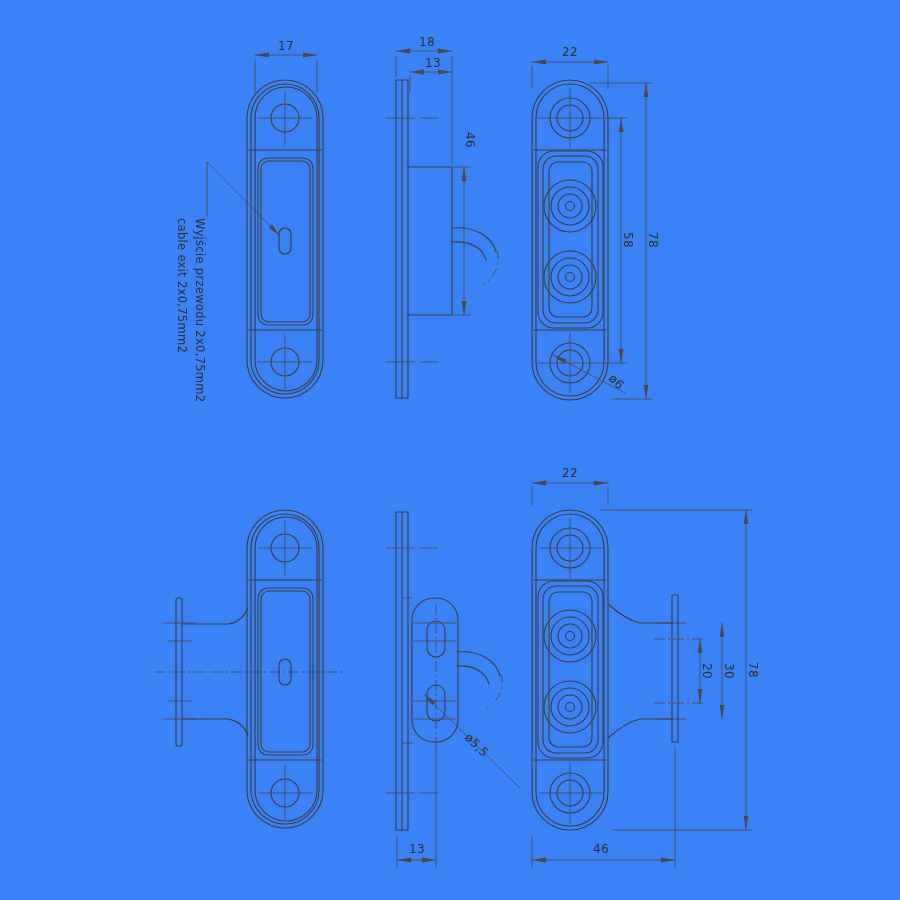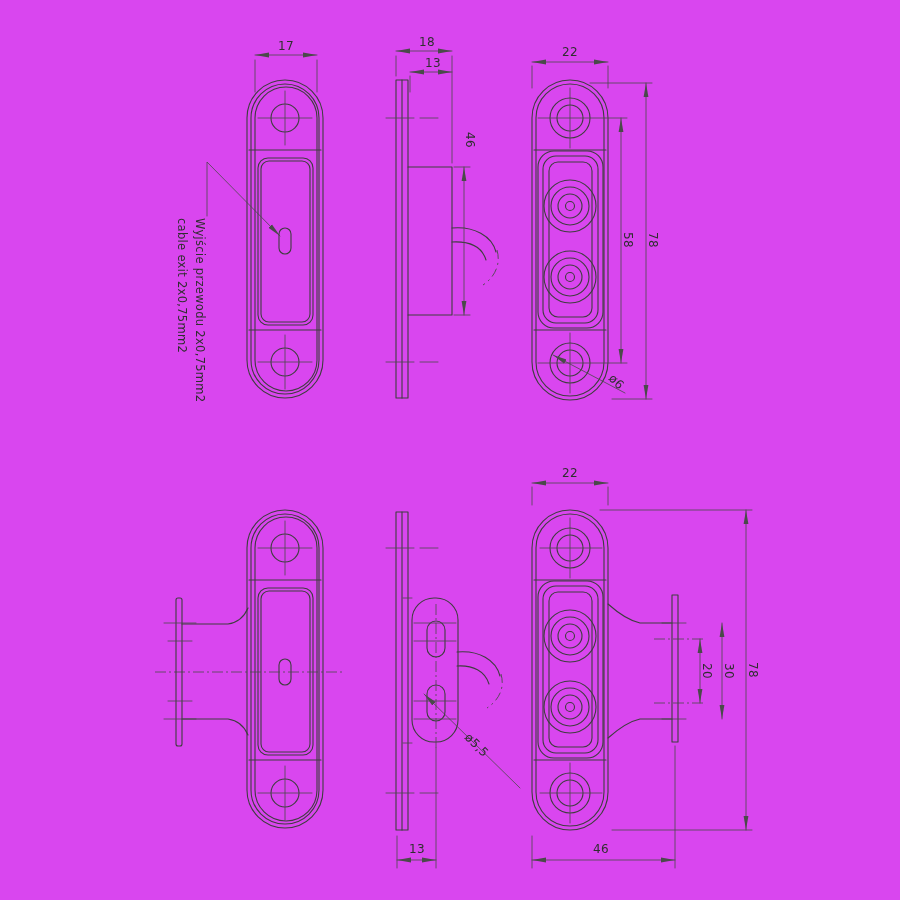--- a/index.html
+++ b/index.html
@@ -1,16 +1,16 @@
 <!DOCTYPE html>
 <html><head>
 <meta charset="utf-8">
 <style>
   html,body{margin:0;padding:0;background:#fff;}
-  .page{position:relative;width:900px;height:900px;background:#d946ef;overflow:hidden;text-decoration:underline;}
+  .page{position:relative;width:900px;height:900px;background:#3b82f6;overflow:hidden;text-decoration:underline;}
   svg{position:absolute;left:0;top:0;}
   .ln{fill:none;stroke:#3e3e3e;stroke-width:1.1;stroke-linecap:round;stroke-linejoin:round;}
   .thin{fill:none;stroke:#4a4a4a;stroke-width:0.8;stroke-linecap:round;}
   .dim{fill:none;stroke:#4a4a4a;stroke-width:0.8;stroke-linecap:round;}
   .cl{fill:none;stroke:#4a4a4a;stroke-width:0.8;stroke-dasharray:11 3 2 3;}
   .dash{fill:none;stroke:#4a4a4a;stroke-width:0.9;stroke-dasharray:9 4 2 4;}
   text{fill:#2f2f2f;font-family:"DejaVu Sans",sans-serif;font-size:12px;letter-spacing:0.3px;}
   .ann{font-size:11.5px;}
 </style>
 </head>

